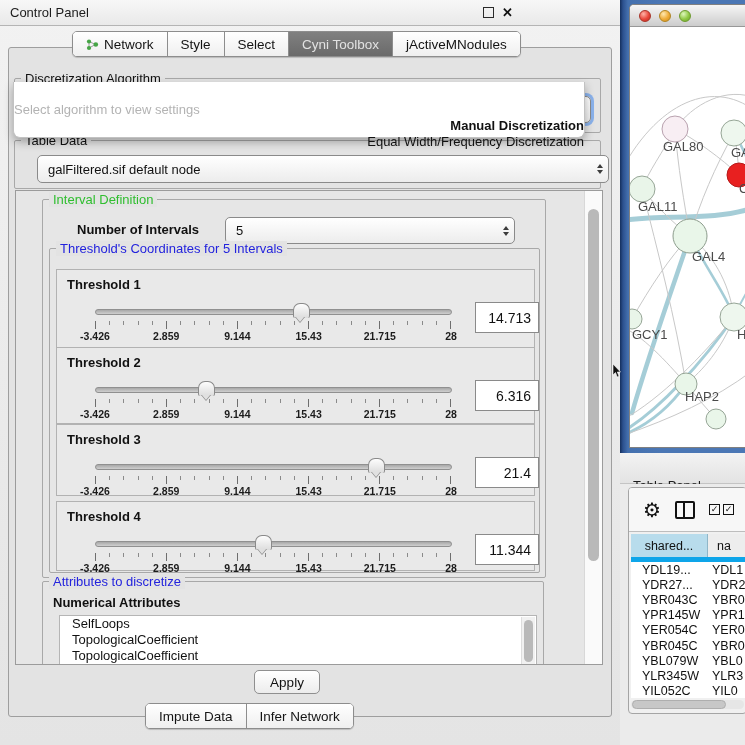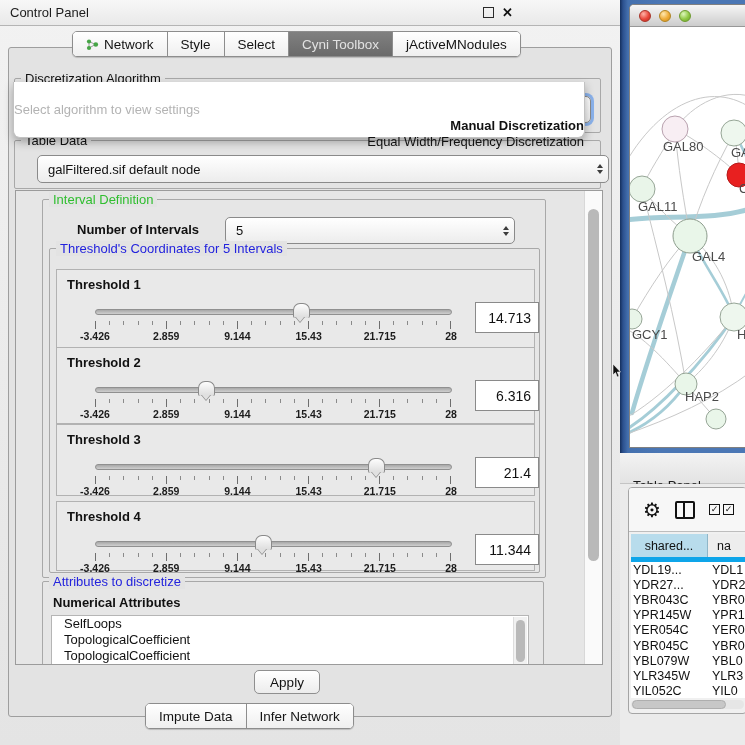--- a/index.html
+++ b/index.html
@@ -53,21 +53,21 @@
   .sl-track{position:absolute;left:38px;top:39px;width:355px;height:4px;border:1px solid #909090;border-radius:3px;background:linear-gradient(#a8a8a8,#cfcfcf);}
   .sl-thumb{position:absolute;top:-7px;width:15px;height:14px;border:1px solid #8a8a8a;border-bottom:none;border-radius:7px 7px 2px 2px;background:linear-gradient(#fdfdfd,#dcdcdc);}
   .sl-thumb:after{content:"";position:absolute;left:1.5px;top:12px;width:0;height:0;border-left:5.5px solid transparent;border-right:5.5px solid transparent;border-top:6px solid #e0e0e0;filter:drop-shadow(0 1px 0 #8a8a8a);}
   .ticks-minor{position:absolute;left:38px;top:51px;width:356px;height:4px;background:repeating-linear-gradient(90deg,#8a8a8a 0 1px,transparent 1px 14.2px);}
   .ticks-major{position:absolute;left:38px;top:51px;width:356px;height:8px;background:repeating-linear-gradient(90deg,#6e6e6e 0 1px,transparent 1px 71px);}
   .sl-scale{position:absolute;left:38px;top:60px;width:356px;height:12px;font-size:10.5px;font-weight:bold;color:#1c1c1c;}
   .sl-scale span{position:absolute;transform:translateX(-50%);white-space:nowrap;}
   .sl-value{position:absolute;left:418px;top:32px;width:55px;height:29px;border:1px solid #8a8a8a;background:#fff;display:flex;align-items:center;justify-content:flex-end;padding-right:7px;font-size:14px;}
   .attr-group{left:26px;top:390px;width:500px;height:110px;}
   .attr-label{position:absolute;left:10px;top:13px;font-weight:bold;}
-  .attr-list{position:absolute;left:8px;top:33px;width:476px;height:72px;background:#fff;border:1px solid #b5b5b5;overflow:hidden;}
+  .attr-list{position:absolute;left:16px;top:33px;width:476px;height:72px;background:#fff;border:1px solid #b5b5b5;overflow:hidden;}
   .attr-item{padding:1px 0 1px 12px;line-height:14px;}
   .attr-scroll{position:absolute;right:1px;top:1px;width:13px;height:70px;background:#f1f1f1;border-left:1px solid #ddd;}
   .attr-scroll .vthumb{position:absolute;left:2px;top:3px;width:9px;height:42px;background:#b9b9b9;border-radius:5px;}
   .apply-btn{position:absolute;left:245px;top:622px;width:64px;height:22px;border:1px solid #8f8f8f;border-radius:5px;background:linear-gradient(#ffffff,#ececec);display:flex;align-items:center;justify-content:center;font-size:13.5px;}
   
   .net-frame{position:absolute;left:620px;top:0;width:125px;height:453px;background:linear-gradient(90deg,#152f5c 0px,#2c518f 3px,#4470ae 8px,var(--frame-blue,#4b77b5) 40px);}
   .net-window{position:absolute;left:9px;top:4px;width:116px;height:442px;background:#fff;border:1px solid #808080;border-right:none;border-radius:5px 0 0 0;overflow:hidden;}
   .net-titlebar{height:21px;background:linear-gradient(#f6f6f6,#cccccc);border-bottom:1px solid #989898;display:flex;align-items:center;gap:8px;padding-left:9px;}
   .light{width:12px;height:12px;border-radius:50%;box-sizing:border-box;}
   .light.red{background:radial-gradient(circle at 35% 30%,#ffb3a7,#e8463a 55%,#bb2d22);border:1px solid #a83227;}
@@ -82,21 +82,21 @@
   .gear{font-size:20px;line-height:20px;color:#111;}
   .split-icon{width:16px;height:14px;border:2px solid #111;border-radius:2px;position:relative;}
   .split-icon:after{content:"";position:absolute;left:6px;top:0;width:2px;height:14px;background:#111;}
   .cbs{display:flex;gap:3px;}
   .cb{width:9px;height:9px;border:1.5px solid #111;font-size:9px;line-height:8px;text-align:center;color:#111;}
   .tb-table{position:absolute;left:2px;top:46px;width:115px;height:164px;background:#fff;overflow:hidden;}
   .tb-header{display:flex;height:23px;border-bottom:5px solid #0ea5e9;}
   .th1{width:76px;background:var(--header-blue,#b8dcec);border-right:1px solid #8fb6c8;display:flex;align-items:center;justify-content:center;font-size:12.5px;}
   .th2{flex:1;background:#ededed;display:flex;align-items:center;padding-left:9px;font-size:12.5px;}
   .tr{display:flex;height:15.2px;font-size:12.5px;align-items:center;}
-  .td1{width:76px;padding-left:2px;box-sizing:border-box;white-space:nowrap;}
+  .td1{width:76px;padding-left:11px;box-sizing:border-box;white-space:nowrap;}
   .td2{flex:1;padding-left:5px;white-space:nowrap;}
   .hscroll{position:absolute;left:2px;bottom:4px;width:113px;height:9px;background:#e6e6e6;border-radius:5px;}
   .hthumb{position:absolute;left:1px;top:0;width:94px;height:9px;background:#c7c7c7;border:1px solid #aeaeae;border-radius:5px;box-sizing:border-box;}
   .cursor{position:absolute;left:612px;top:364px;z-index:60;}
   .net-ico{display:inline-flex;}
 </style>
 </head>
 <body>
 
 <div class="stage" style="--accent-green: #2fbe2f; --accent-blue: #2323dd; --tab-selected: #6a6a6a; --frame-blue: #4b77b5; --header-blue: #b8dcec;">

